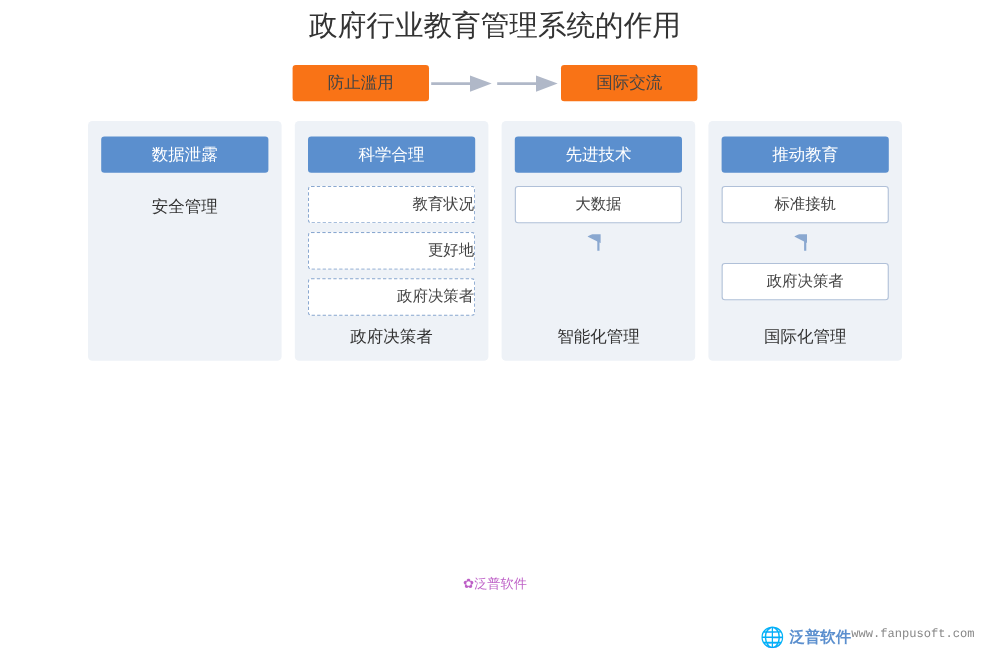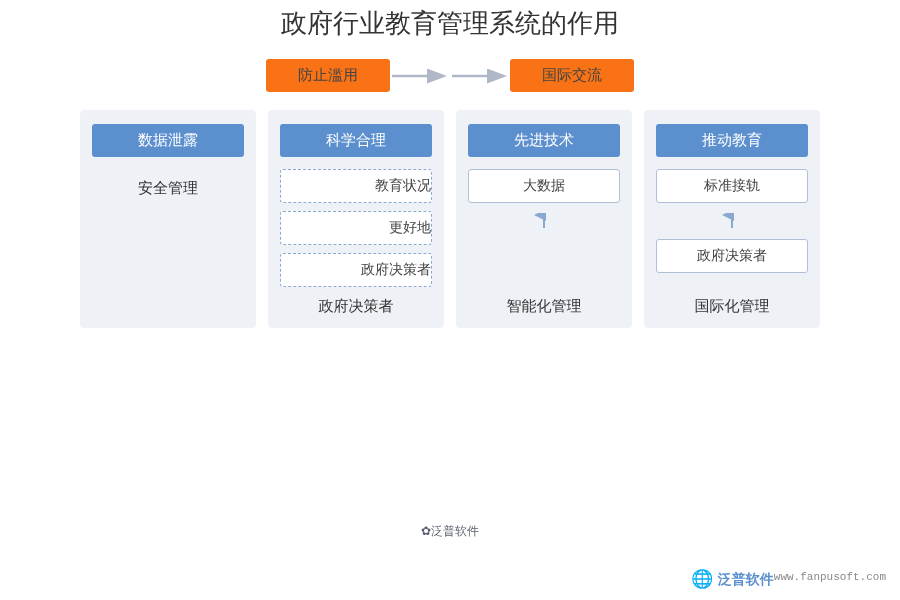--- a/index.html
+++ b/index.html
@@ -167,21 +167,21 @@
       font-family: Liberation Mono, monospace;
     }
 
     
     .center-watermark {
       position: absolute;
       left: 50%;
       bottom: 60px;
       transform: translateX(-50%);
       font-size: 12px;
-      color: #0f172a;
+      color: #a21caf;
       opacity: 0.7;
       white-space: nowrap;
     }
   </style>
 </head>
 <body>
 
 <h1 class="page-title">政府行业教育管理系统的作用</h1>
 
 <div class="flow-row">

